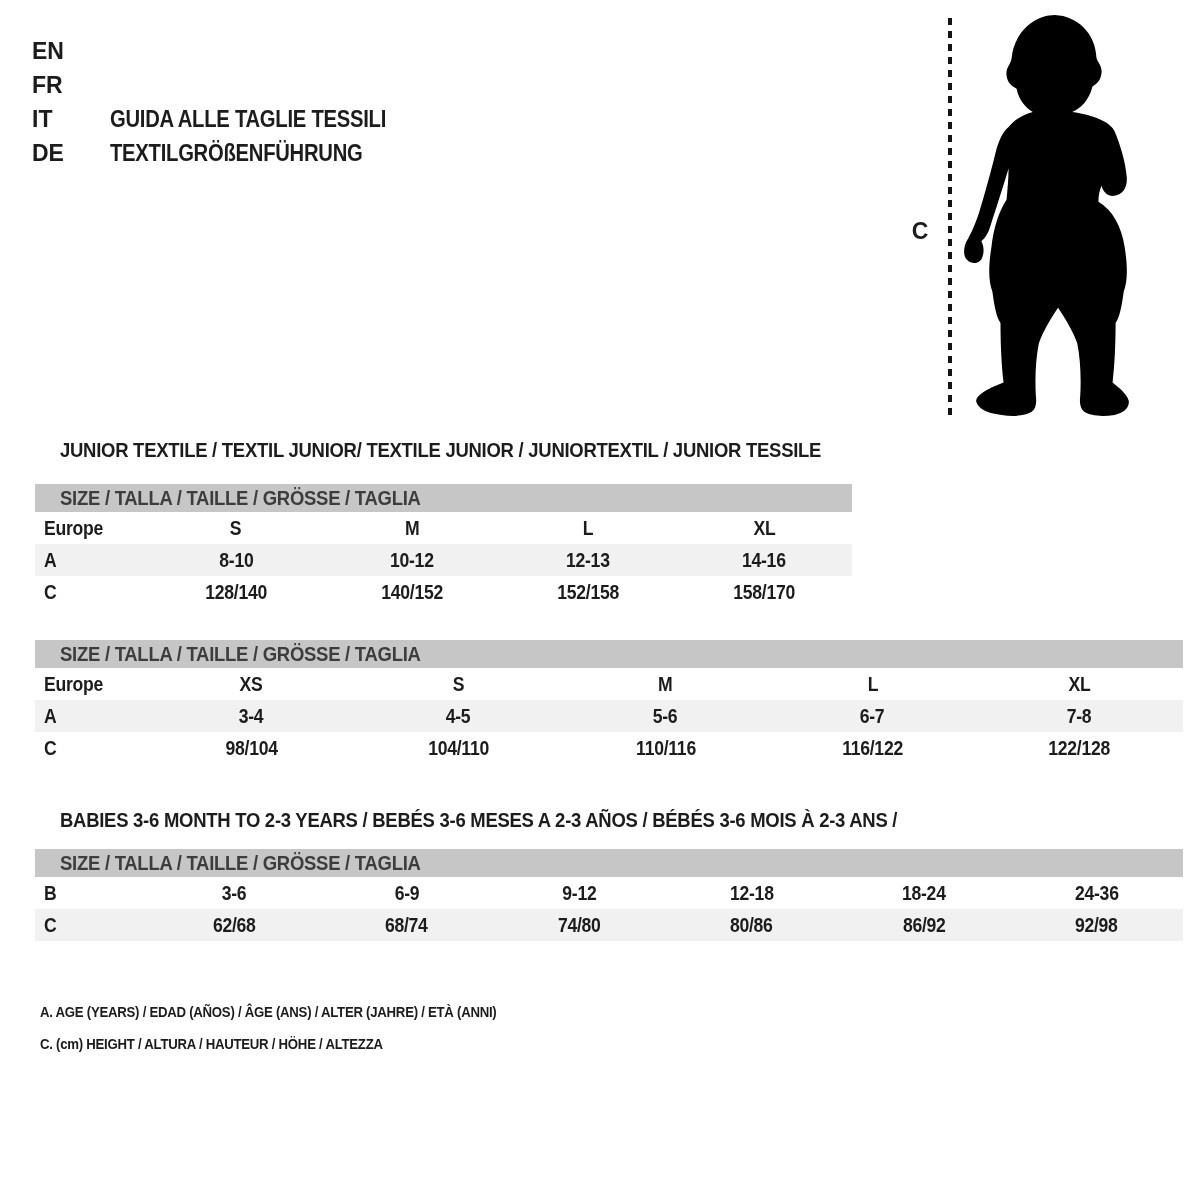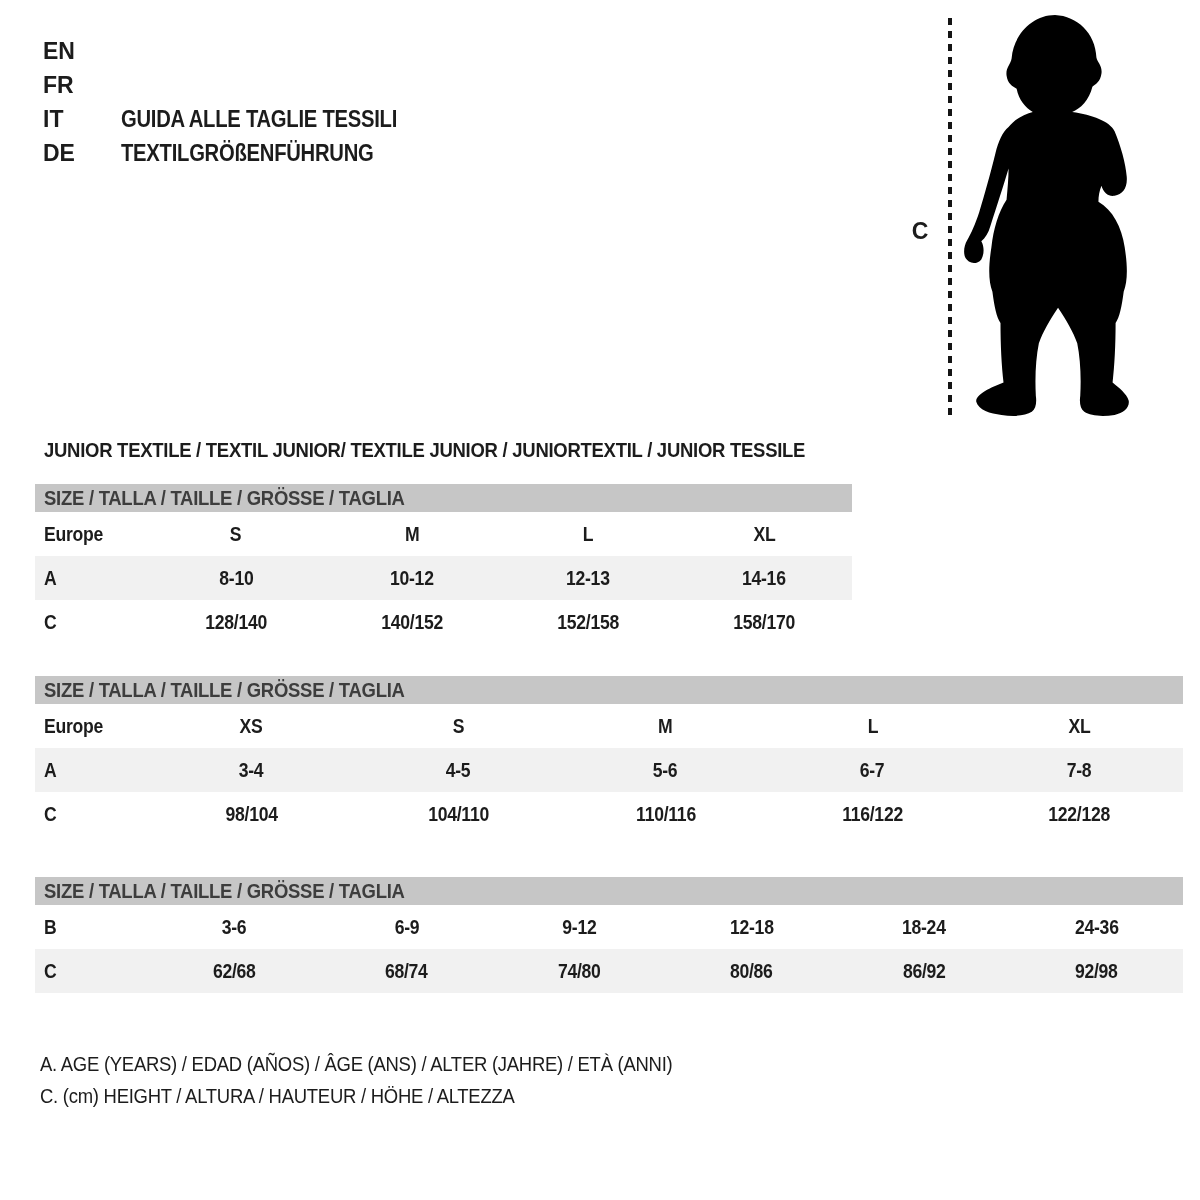--- a/index.html
+++ b/index.html
@@ -15,52 +15,52 @@
     background:var(--pageBg);
     color:var(--text);
     font-family:"Liberation Sans", sans-serif;
   }
   
   .cond{display:inline-block;transform:scaleX(.88);transform-origin:0 50%;letter-spacing:-.3px;white-space:nowrap}
   .condc{display:inline-block;transform:scaleX(.88);transform-origin:50% 50%;letter-spacing:-.3px;white-space:nowrap}
 
   
   .top{position:relative;height:437px}
-  .languages{position:absolute;left:43px;top:34px}
+  .languages{position:absolute;left:32px;top:34px}
   .lang-row{display:flex;height:34px;align-items:center;font-weight:bold;font-size:23px}
   .lang-code{width:78px;flex:0 0 78px}
   .figure-label{position:absolute;left:902px;top:218px;width:36px;text-align:center;font-weight:bold;font-size:23px}
   .dash-line{
     position:absolute;left:948px;top:18px;width:4px;height:397px;
     background:repeating-linear-gradient(180deg,#141414 0 7px,transparent 7px 13px);
   }
   .baby{position:absolute;left:962px;top:12px;width:182px;height:414px}
   .baby path{fill:#000}
 
   
-  .sec-title{margin-left:44px;font-size:21px;font-weight:bold;line-height:25px}
+  .sec-title{margin-left:60px;font-size:21px;font-weight:bold;line-height:25px}
   .s-babies .sec-title{line-height:29px}
   .section.s-children{margin-top:32px}
   .section.s-babies{margin-top:41px}
   .size-table{margin-left:35px;width:1148px}
   .s-junior .size-table{width:817px;margin-top:22px}
   .s-children .size-table{margin-top:25px}
   .s-babies .size-table{margin-top:15px}
   .size-bar{
     height:28px;background:var(--bar);display:flex;align-items:center;
-    padding-left:9px;font-size:21px;font-weight:bold;color:var(--barText);
-  }
-  .t-row{display:flex;height:44px;align-items:center;font-size:20px;font-weight:bold}
+    padding-left:25px;font-size:21px;font-weight:bold;color:var(--barText);
+  }
+  .t-row{display:flex;height:32px;align-items:center;font-size:20px;font-weight:bold}
   .t-row.shaded{background:var(--shade)}
   .cell-label{flex:0 0 104px;padding-left:9px}
   .cell{flex:1;text-align:center}
 
   
   .legend{margin-left:40px;margin-top:55px}
-  .legend-line{font-size:21px;font-weight:normal;line-height:32px}
+  .legend-line{font-size:15px;font-weight:bold;line-height:32px}
 </style>
 </head>
 <body>
 
 <div class="top">
   <div class="languages" id="langs">
       <div class="lang-row">
     <span class="lang-code">EN</span>
   </div>
       <div class="lang-row">
@@ -189,20 +189,21 @@
             <span class="cell"><span class="condc">104/110</span></span>
             <span class="cell"><span class="condc">110/116</span></span>
             <span class="cell"><span class="condc">116/122</span></span>
             <span class="cell"><span class="condc">122/128</span></span>
           </div>
         </div>
     </div>
   </section>
     <section class="section s-babies">
     <div class="titles">
+        <div class="sec-title"><span class="cond">BABIES 3-6 MONTH TO 2-3 YEARS / BEBÉS 3-6 MESES A 2-3 AÑOS / BÉBÉS 3-6 MOIS À 2-3 ANS /</span></div>
       </div>
     <div class="size-table">
       <div class="size-bar">
           <span class="cond bar-text">SIZE / TALLA / TAILLE / GRÖSSE / TAGLIA</span>
         </div>
       <div class="rows">
           <div class="t-row">
     <span class="cell-label"><span class="cond">B</span></span>
   <span class="cell"><span class="condc">3-6</span></span>
             <span class="cell"><span class="condc">6-9</span></span>

